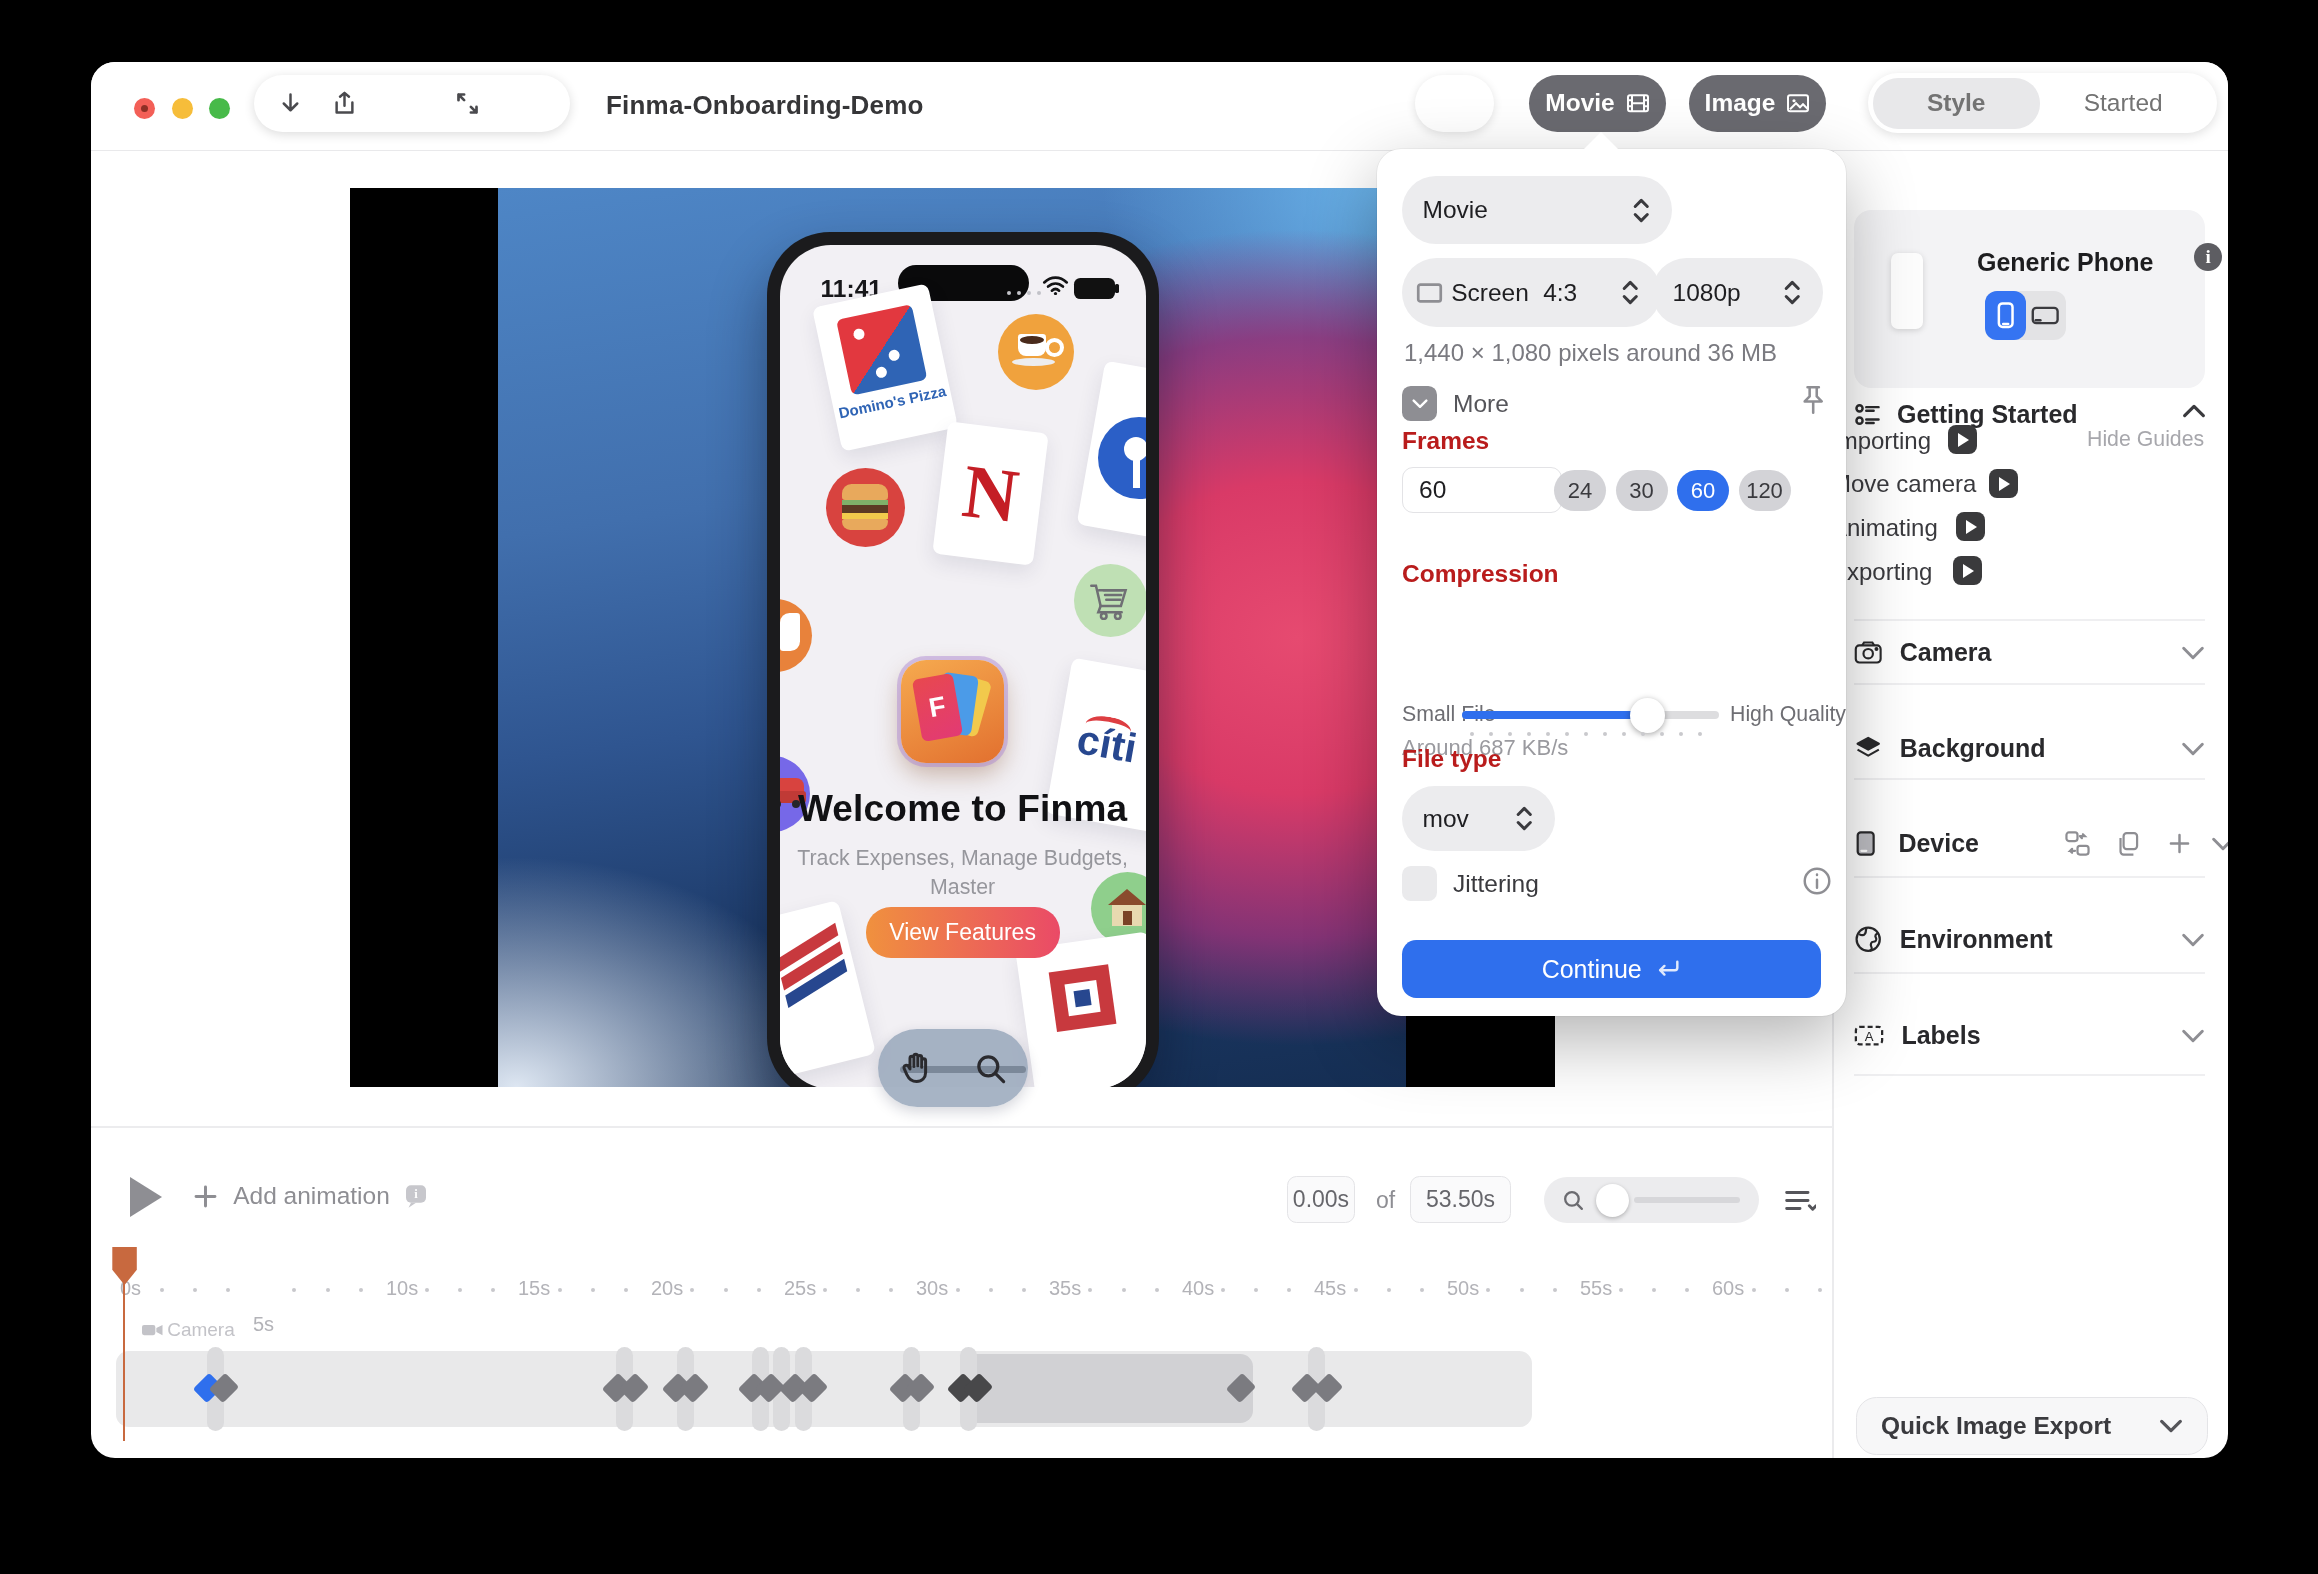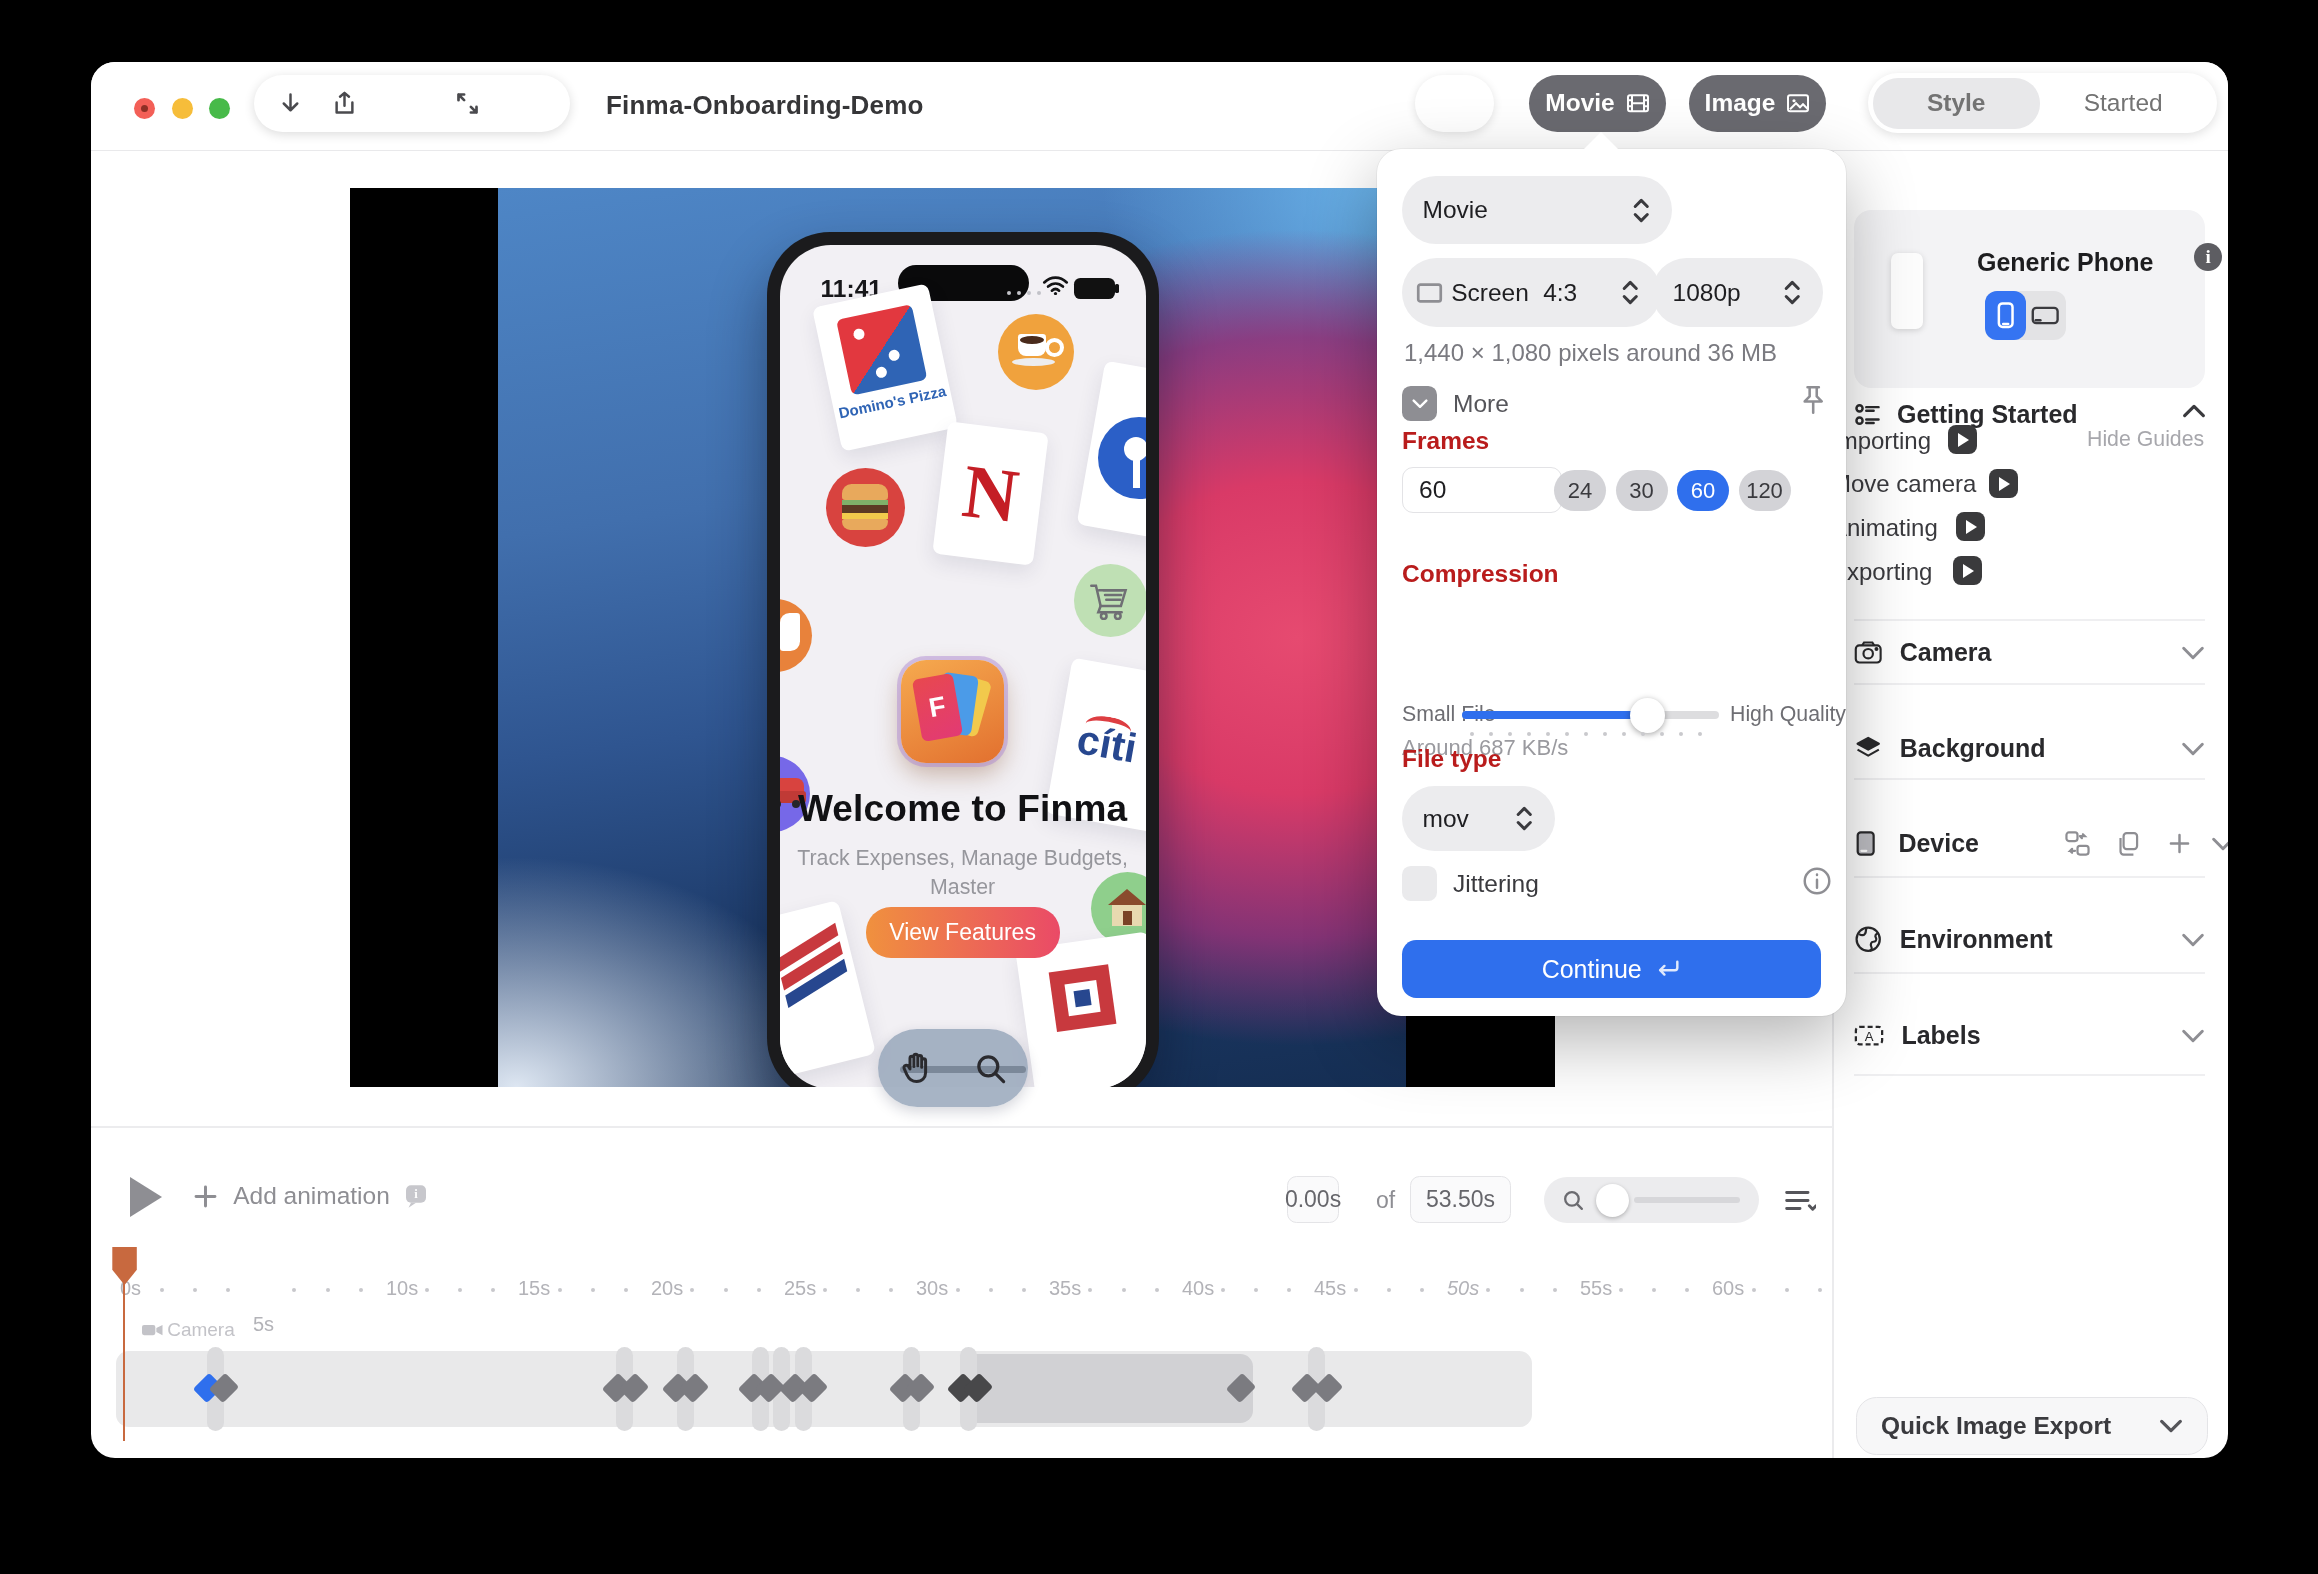--- a/index.html
+++ b/index.html
@@ -573,21 +573,21 @@
     <span>Add animation</span>
     <span>
       <svg width="24" height="25" viewBox="0 0 18 20" fill="#C7C7CC" style="font-size:31px">
           <rect x="1" y="1" width="16" height="14" rx="4"></rect>
           <path d="M5 15l-2 4 6-4z"></path>
           <text x="9" y="11.5" text-anchor="middle" font-size="10" fill="#fff" font-family="Liberation Serif,serif" font-weight="bold">i</text>
         </svg>
     </span>
   </div>
 
-  <div class="timebox" style="left:1196px;width:52px">
+  <div class="timebox" style="left:1196px;width:68px">
       <span>0.00s</span>
     </div>
   <div class="abs" style="left:1285px;top:1125px;font-size:23px;color:#8E8E93">of</div>
   <div class="timebox" style="left:1319px;width:101px">
       <span>53.50s</span>
     </div>
 
   <div class="zoompill">
     <svg width="25" height="25" viewBox="0 0 24 24" fill="none" stroke="#6B6B70" stroke-width="2.2" stroke-linecap="round" style="margin-left:17.4px">
         <circle cx="10.5" cy="10.5" r="6.5"></circle>
@@ -636,21 +636,21 @@
       <div class="ruler-dot" style="left: 1031px;"></div>
       <div class="ruler-dot" style="left: 1064px;"></div>
       <div class="ruler-label" style="left: 1091px;">40s</div>
       <div class="ruler-dot" style="left: 1130px;"></div>
       <div class="ruler-dot" style="left: 1163px;"></div>
       <div class="ruler-dot" style="left: 1196px;"></div>
       <div class="ruler-label" style="left: 1223px;">45s</div>
       <div class="ruler-dot" style="left: 1263px;"></div>
       <div class="ruler-dot" style="left: 1296px;"></div>
       <div class="ruler-dot" style="left: 1329px;"></div>
-      <div class="ruler-label" style="left: 1356px; font-style: italic;">50s</div>
+      <div class="ruler-label" style="left: 1356px;">50s</div>
       <div class="ruler-dot" style="left: 1395px;"></div>
       <div class="ruler-dot" style="left: 1429px;"></div>
       <div class="ruler-dot" style="left: 1462px;"></div>
       <div class="ruler-label" style="left: 1489px;">55s</div>
       <div class="ruler-dot" style="left: 1528px;"></div>
       <div class="ruler-dot" style="left: 1561px;"></div>
       <div class="ruler-dot" style="left: 1594px;"></div>
       <div class="ruler-label" style="left: 1621px;">60s</div>
       <div class="ruler-dot" style="left: 1661px;"></div>
       <div class="ruler-dot" style="left: 1694px;"></div>

